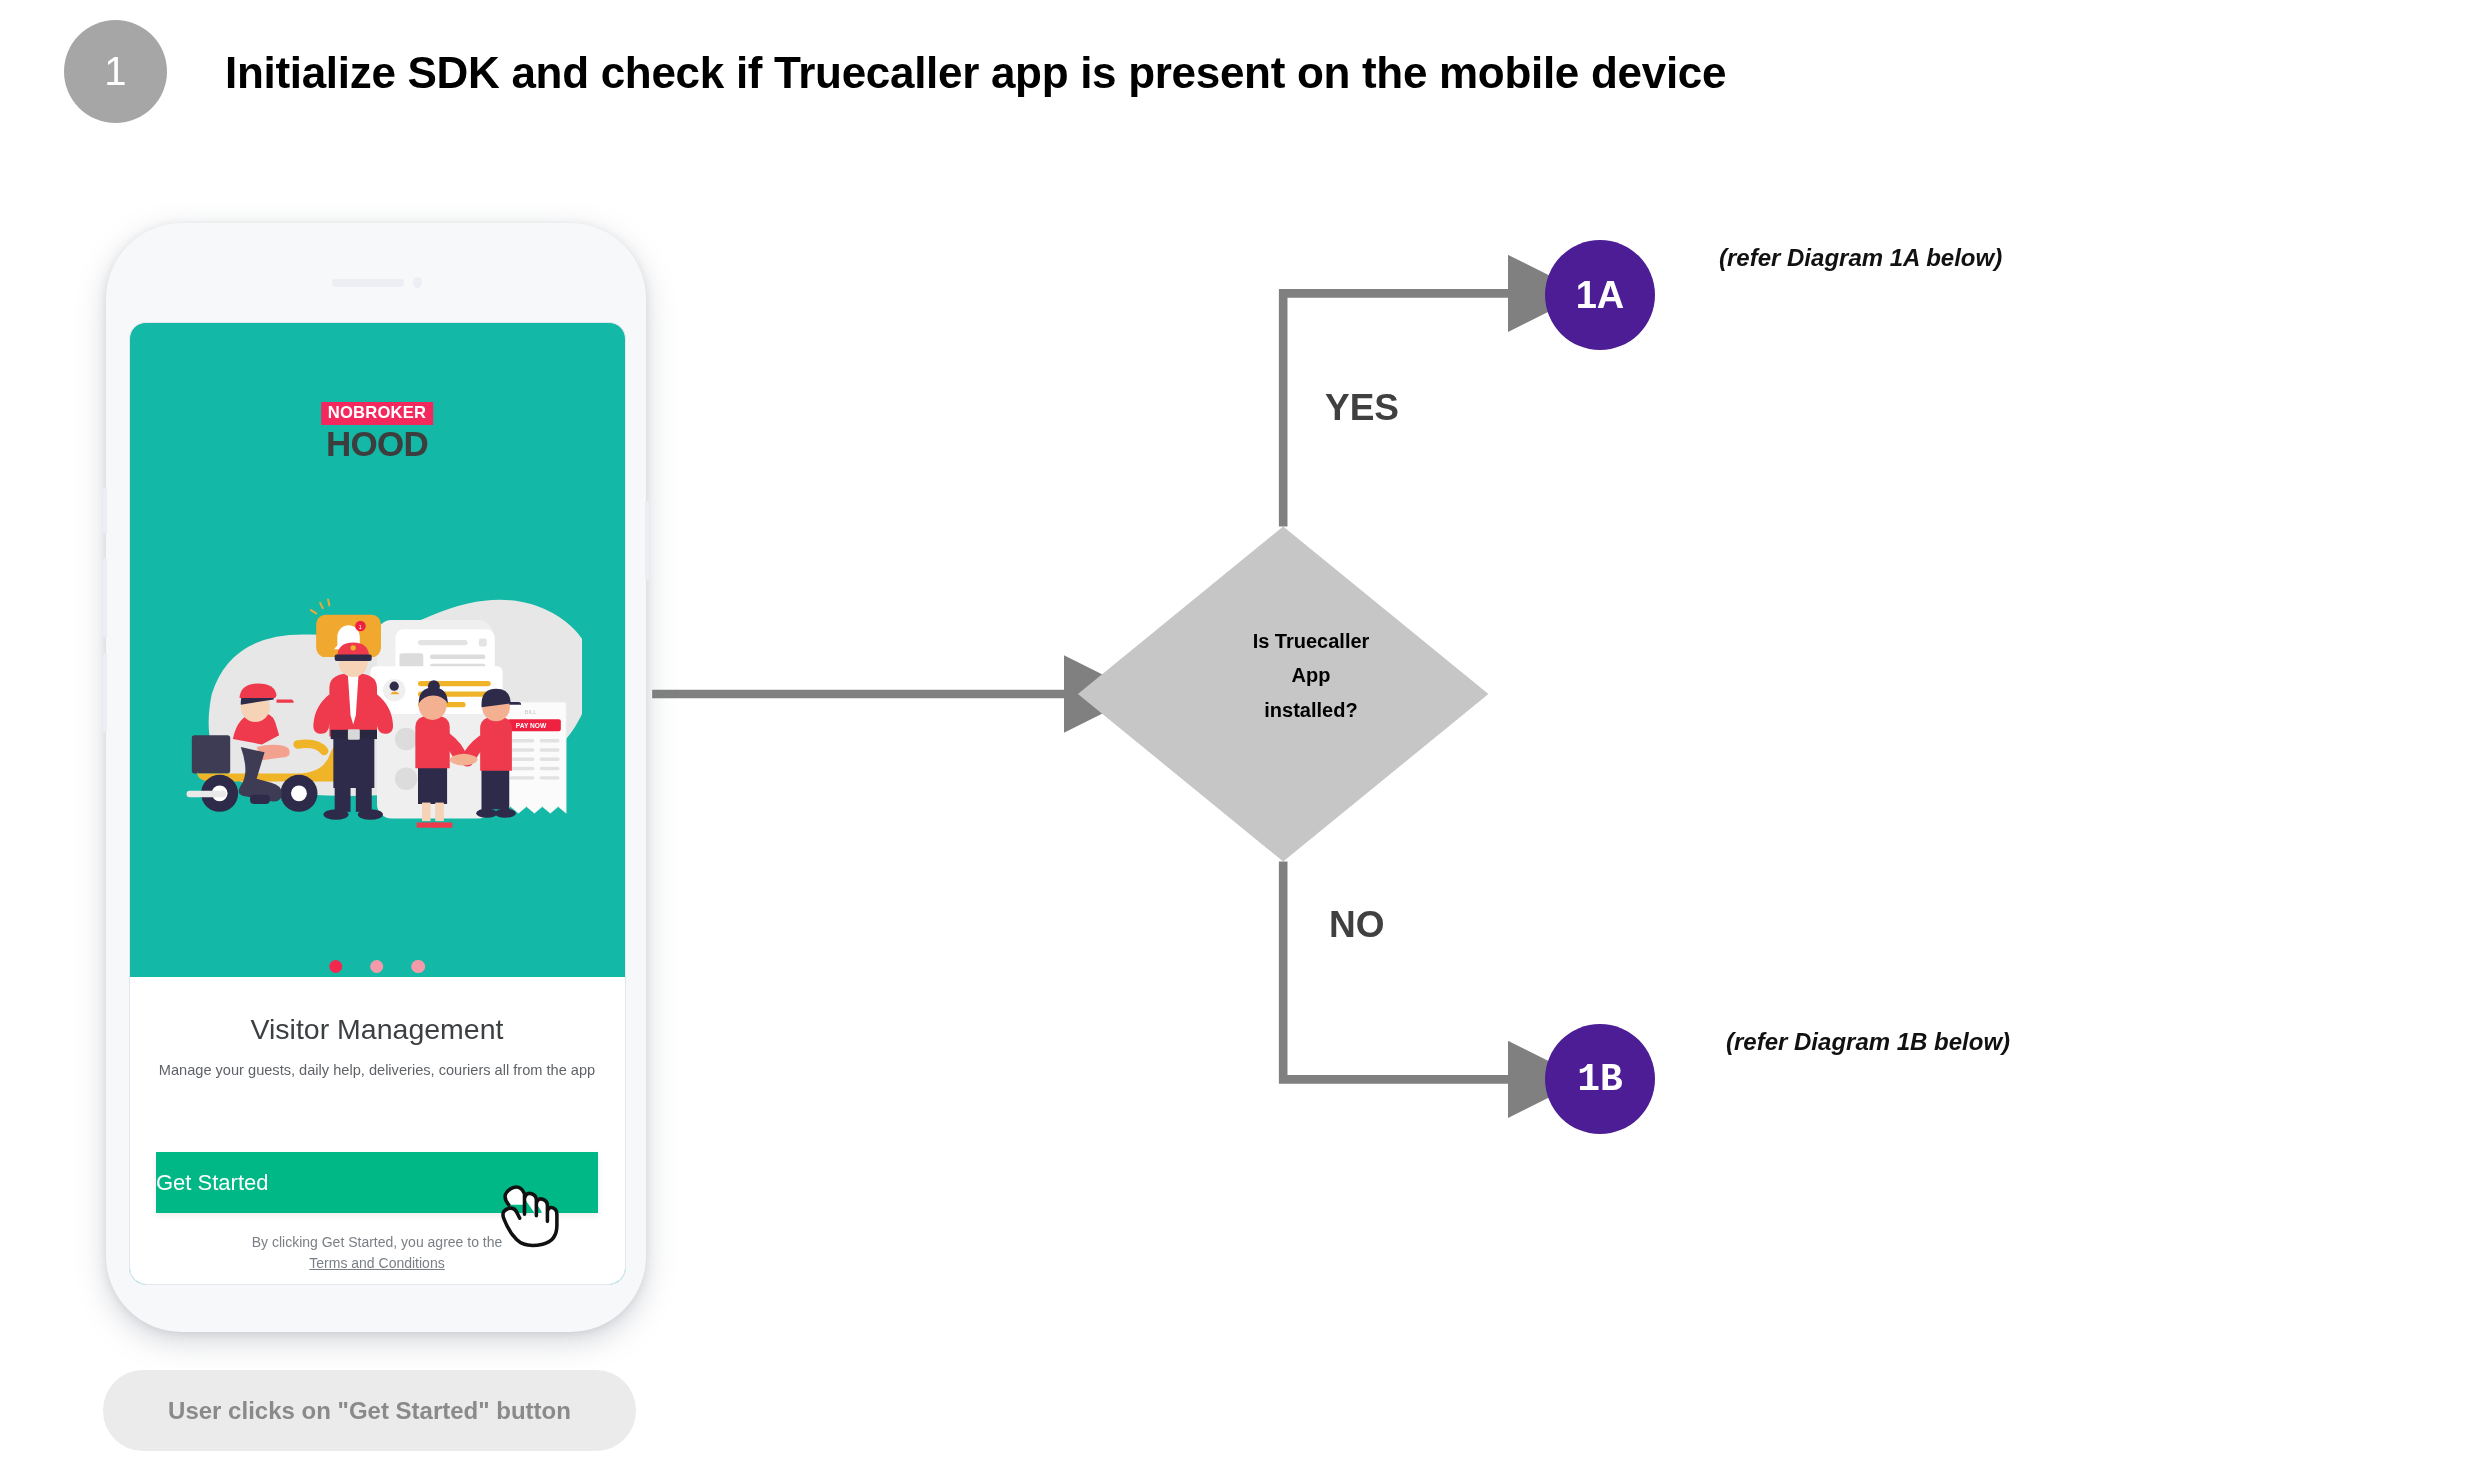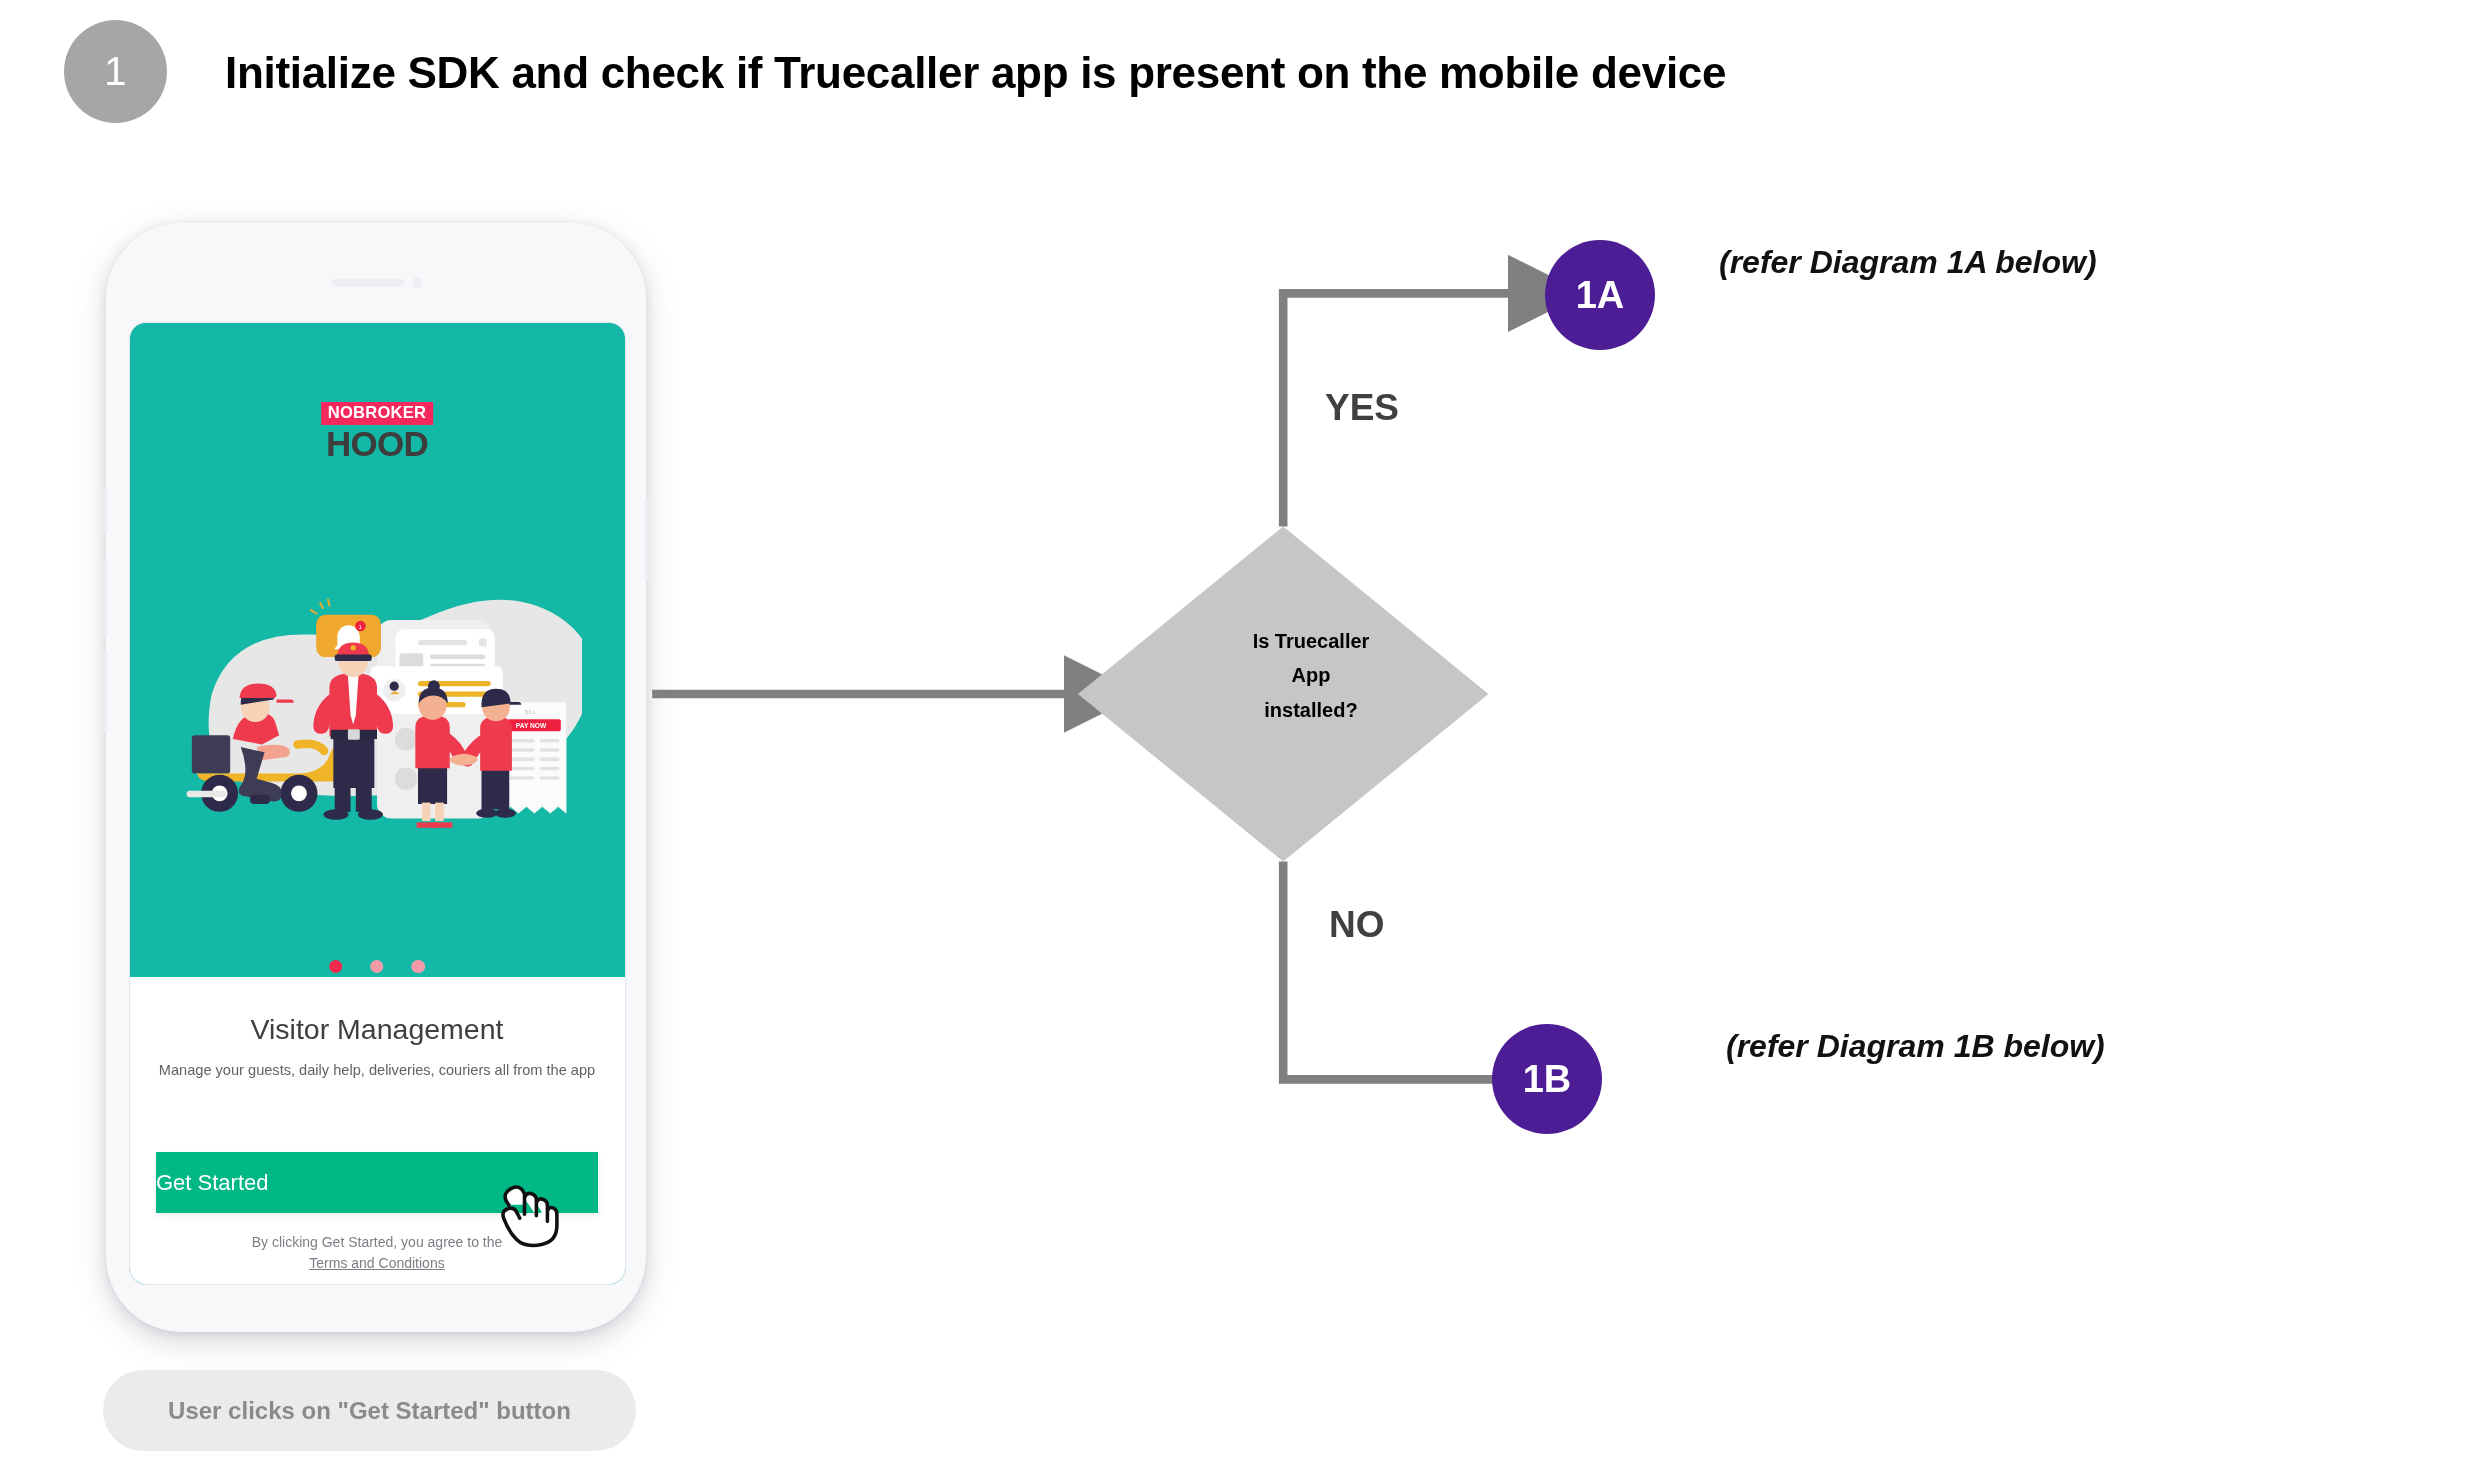--- a/index.html
+++ b/index.html
@@ -224,24 +224,24 @@
   }
   .node-circle {
     position: absolute;
     width: 110px; height: 110px;
     border-radius: 50%;
     background: #4c1d95;
     display: flex; align-items: center; justify-content: center;
     color: #ffffff; font-size: 38px; font-weight: bold;
   }
   .node-1a { left: 1545px; top: 240px; }
-  .node-1b { left: 1492px; top: 1024px; }
+  .node-1b { left: 1545px; top: 1024px; font-family: Liberation Mono, monospace; }
   .node-ref {
     position: absolute;
-    font-size: 32px;
+    font-size: 24px;
     font-style: italic;
     font-weight: bold;
     color: #111111;
     white-space: nowrap;
   }
   .ref-1a { left: 1719px; top: 244px; }
   .ref-1b { left: 1726px; top: 1028px; }
   .branch-label {
     position: absolute;
     font-size: 37px;

